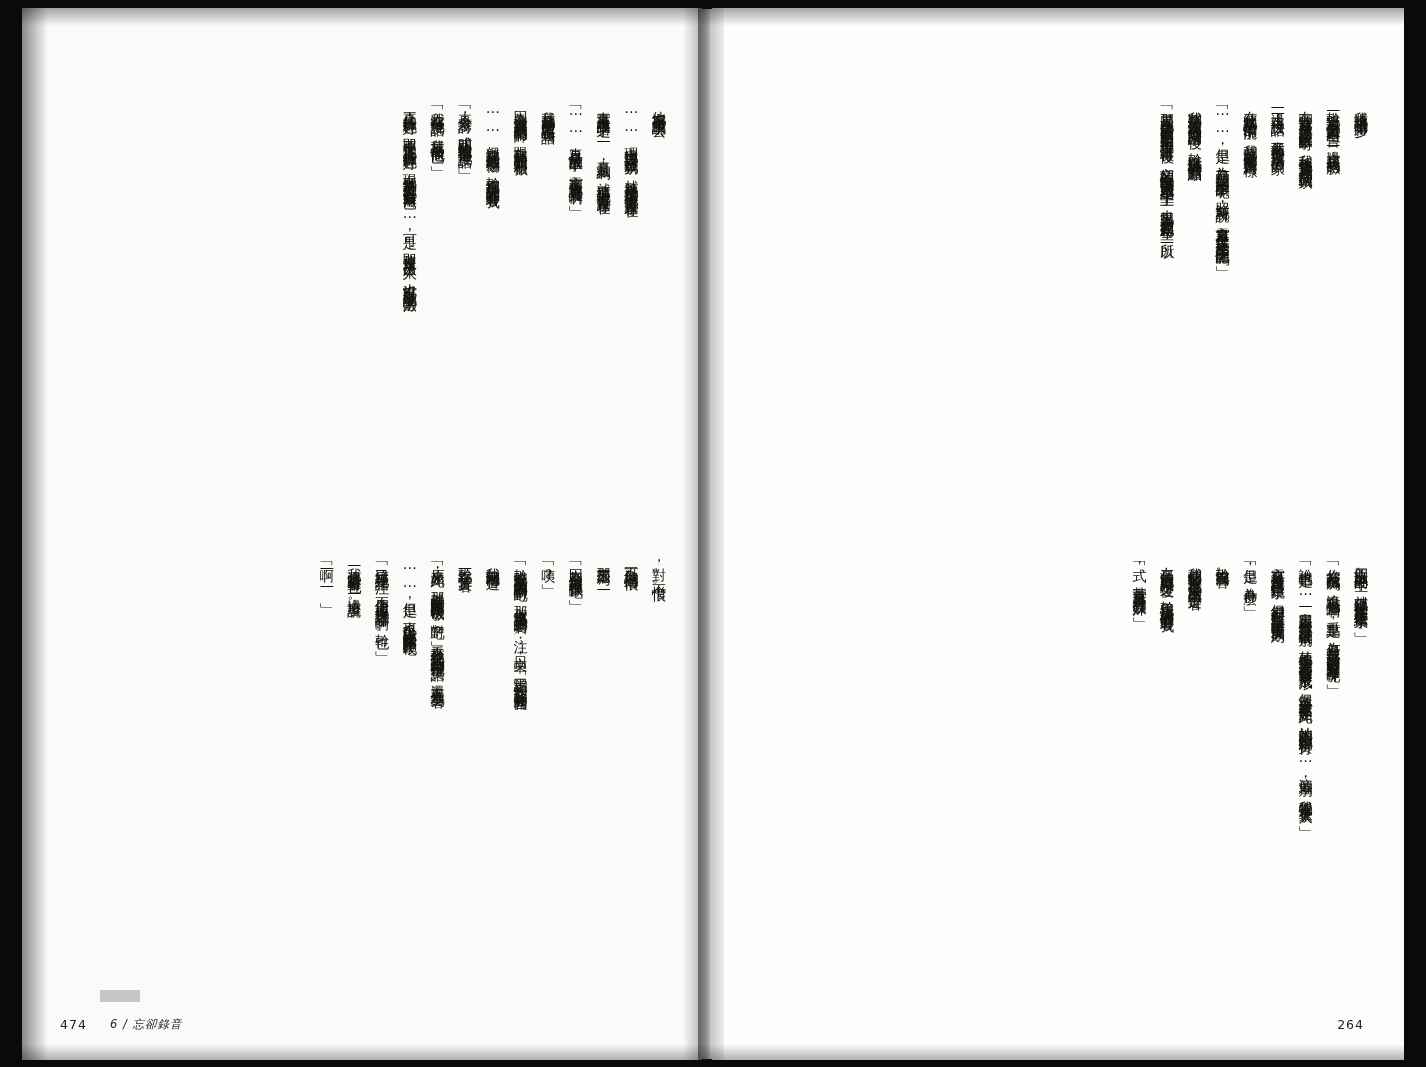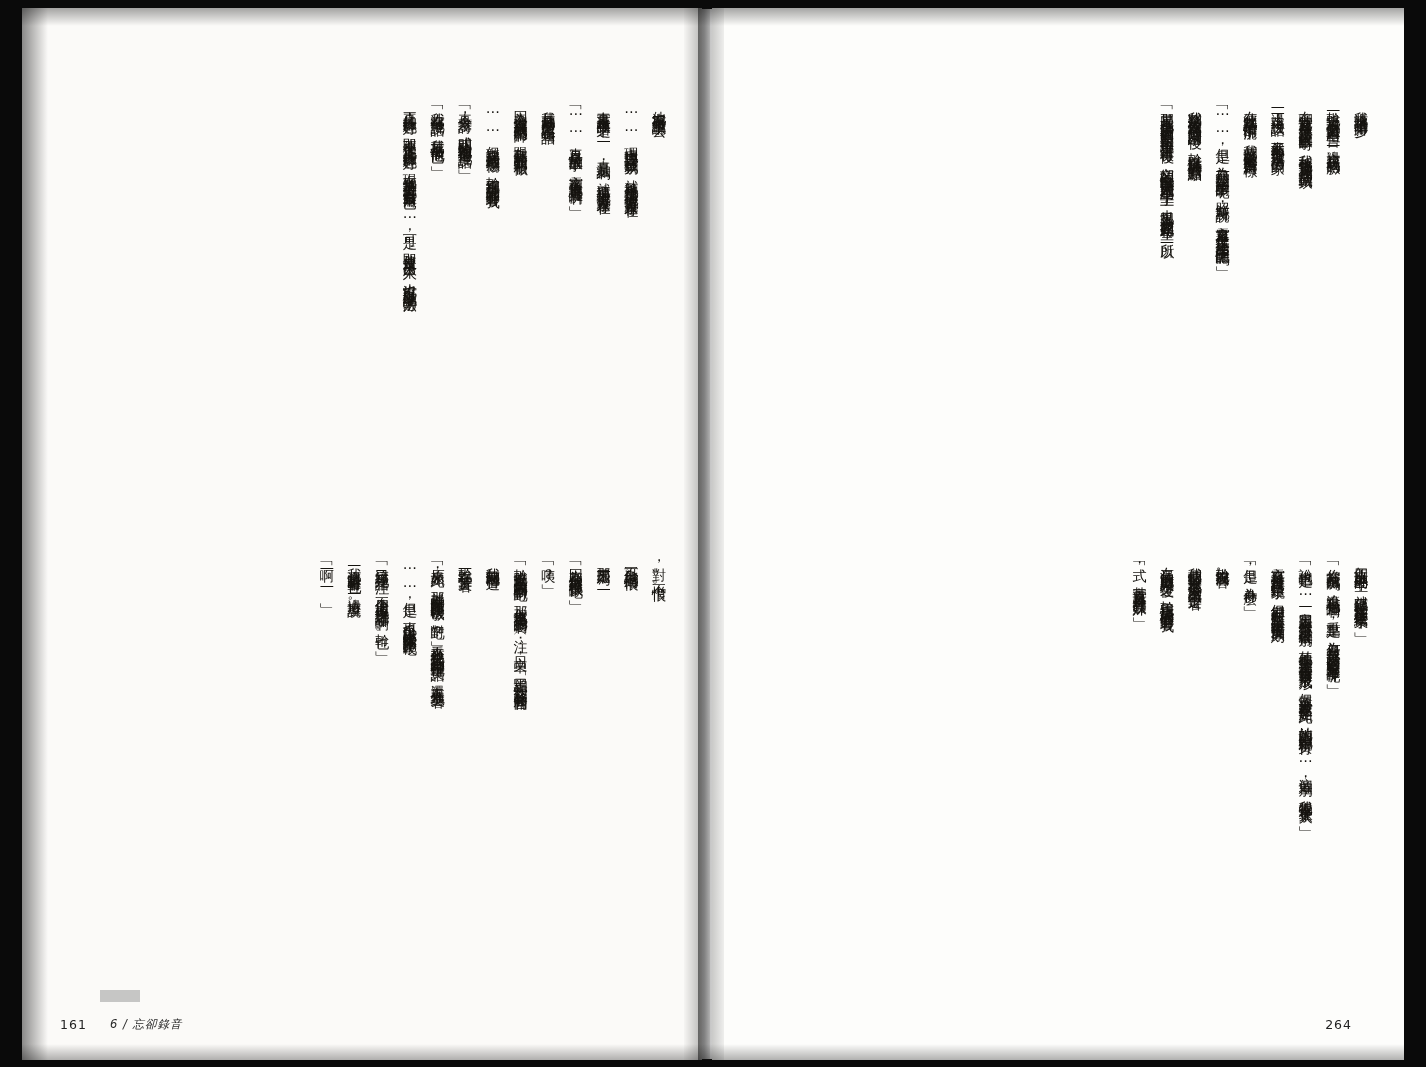--- a/index.html
+++ b/index.html
@@ -129,21 +129,21 @@
 
   
   .folio {
     position: absolute;
     bottom: 28px;
     font-size: 12.5px;
     color: #222;
     font-family: "DejaVu Sans", sans-serif;
     letter-spacing: 1px;
   }
-  .folio-right { right: 52px; margin-top: 19px; }
+  .folio-right { right: 40px; margin-top: 19px; }
   .folio-left-num { left: 38px; }
   .folio-left-title {
     position: absolute;
     bottom: 28px;
     left: 88px;
     font-size: 11.5px;
     color: #2a2a2a;
     letter-spacing: 1px;
     font-style: italic;
   }
@@ -203,21 +203,21 @@
 「因為那傢伙跟幹也很像吧。」
 「咦？」
 「幹也的名字是黑色的桐樹對吧？那傢伙也是黑色的霧啊！（注：日文中，「黑桐」和「玄霧」的發音相同）」
 我無聊地回答道。
 幹也在一旁苦笑著。
 「原來如此，那就看瞬息間誰比較機敏，對吧？」看來幹也把我的話全都當作玩笑話，還在天真地笑著。
 ……但是，也不是以誰比較機敏來作比較吧？
 「這已經是死語（注：不使用或退燒之流行話）了啊，幹也。」
 我一邊斜眼看著幹也，一邊這麼說。
 「啊——」</div>
-      <div class="folio folio-left-num">161</div>
+      <div class="folio folio-left-num">474</div>
       <div class="folio-left-title">6 / 忘卻錄音</div>
       <div class="smudge"></div>
     </div>
 
     <div class="gutter"></div>
     <div class="gutter-dark"></div>
     <div class="edge-left"></div>
     <div class="edge-top"></div>
     <div class="edge-bottom"></div>
   </div>

